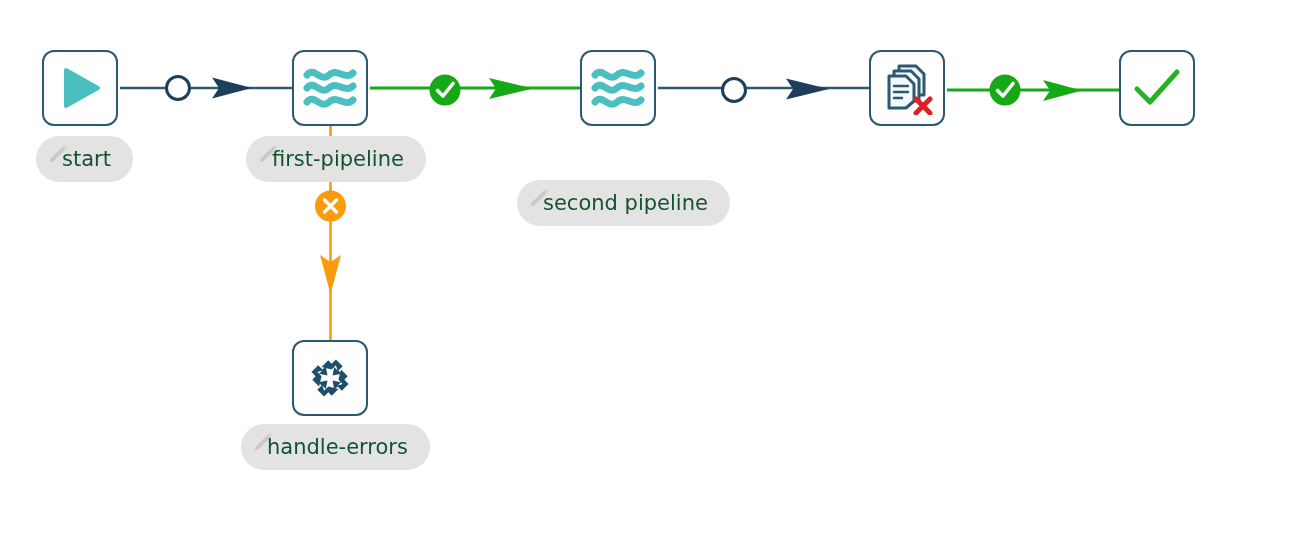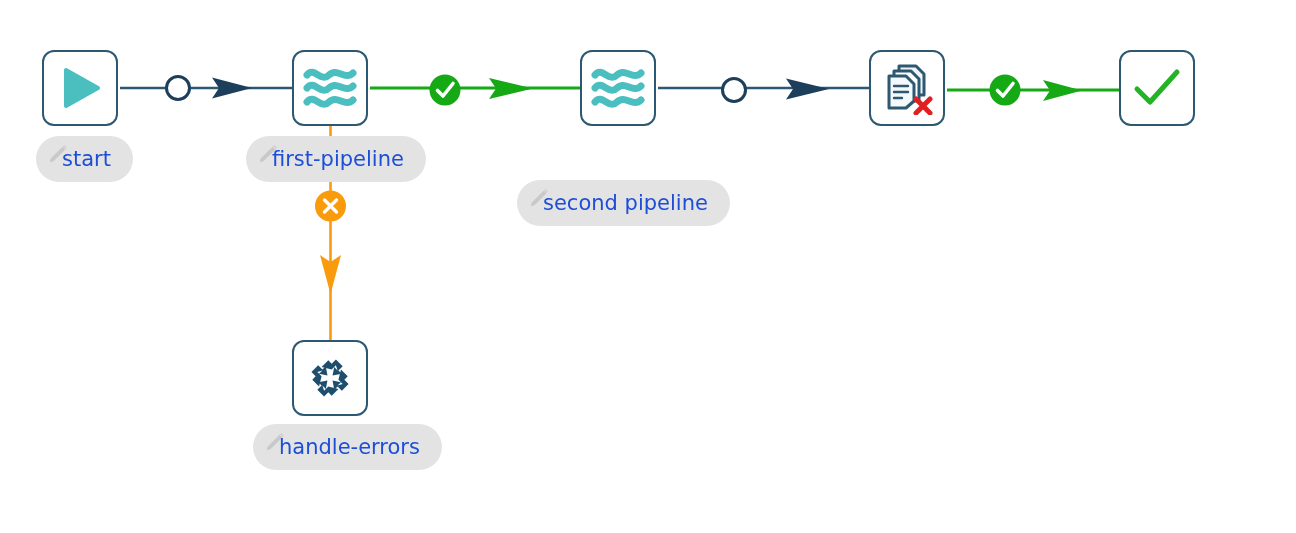--- a/index.html
+++ b/index.html
@@ -49,21 +49,21 @@
     border-radius: 23px;
     display: flex;
     align-items: center;
     justify-content: center;
     padding: 0 22px 0 26px;
     z-index: 5;
     white-space: nowrap;
   }
   .label-pill .pill-text {
     font-size: 21px;
-    color: #1d4ed8;
+    color: #14532d;
     line-height: 1;
     position: relative;
     z-index: 2;
   }
   .pencil-icon {
     position: absolute;
     left: 11px;
     top: 7px;
     width: 22px;
     height: 22px;
@@ -199,21 +199,21 @@
         <path d="M 22 19 L 30 11 L 34 15 L 39 10 L 47 18 L 42 23 L 46 27 L 35 29 L 37 19 L 41 23 L 39 17 L 34 22 Z"></path>
 
         <path d="M 45 22 L 53 30 L 49 34 L 54 39 L 46 47 L 41 42 L 37 46 L 35 35 L 45 37 L 41 41 L 47 39 L 42 34 Z"></path>
 
         <path d="M 42 45 L 34 53 L 30 49 L 25 54 L 17 46 L 22 41 L 18 37 L 29 35 L 27 45 L 23 41 L 25 47 L 30 42 Z"></path>
 
         <path d="M 19 42 L 11 34 L 15 30 L 10 25 L 18 17 L 23 22 L 27 18 L 29 29 L 19 27 L 23 23 L 17 25 L 22 30 Z"></path>
       </g>
     </svg>
   </div>
-  <div class="label-pill" style="left:253px; top:424px;">
+  <div class="label-pill" style="left:241px; top:424px;">
     <svg class="pencil-icon" viewBox="0 0 24 24">
       <path d="M 3 21 L 7 20 L 20 7 L 17 4 L 4 17 Z" fill="#b4b4b4"></path>
       <path d="M 17 4 L 20 7 L 22 5 L 19 2 Z" fill="#c9c9c9"></path>
     </svg>
     <span class="pill-text">handle-errors</span>
   </div>
 
 </div>
 
 </body></html>

